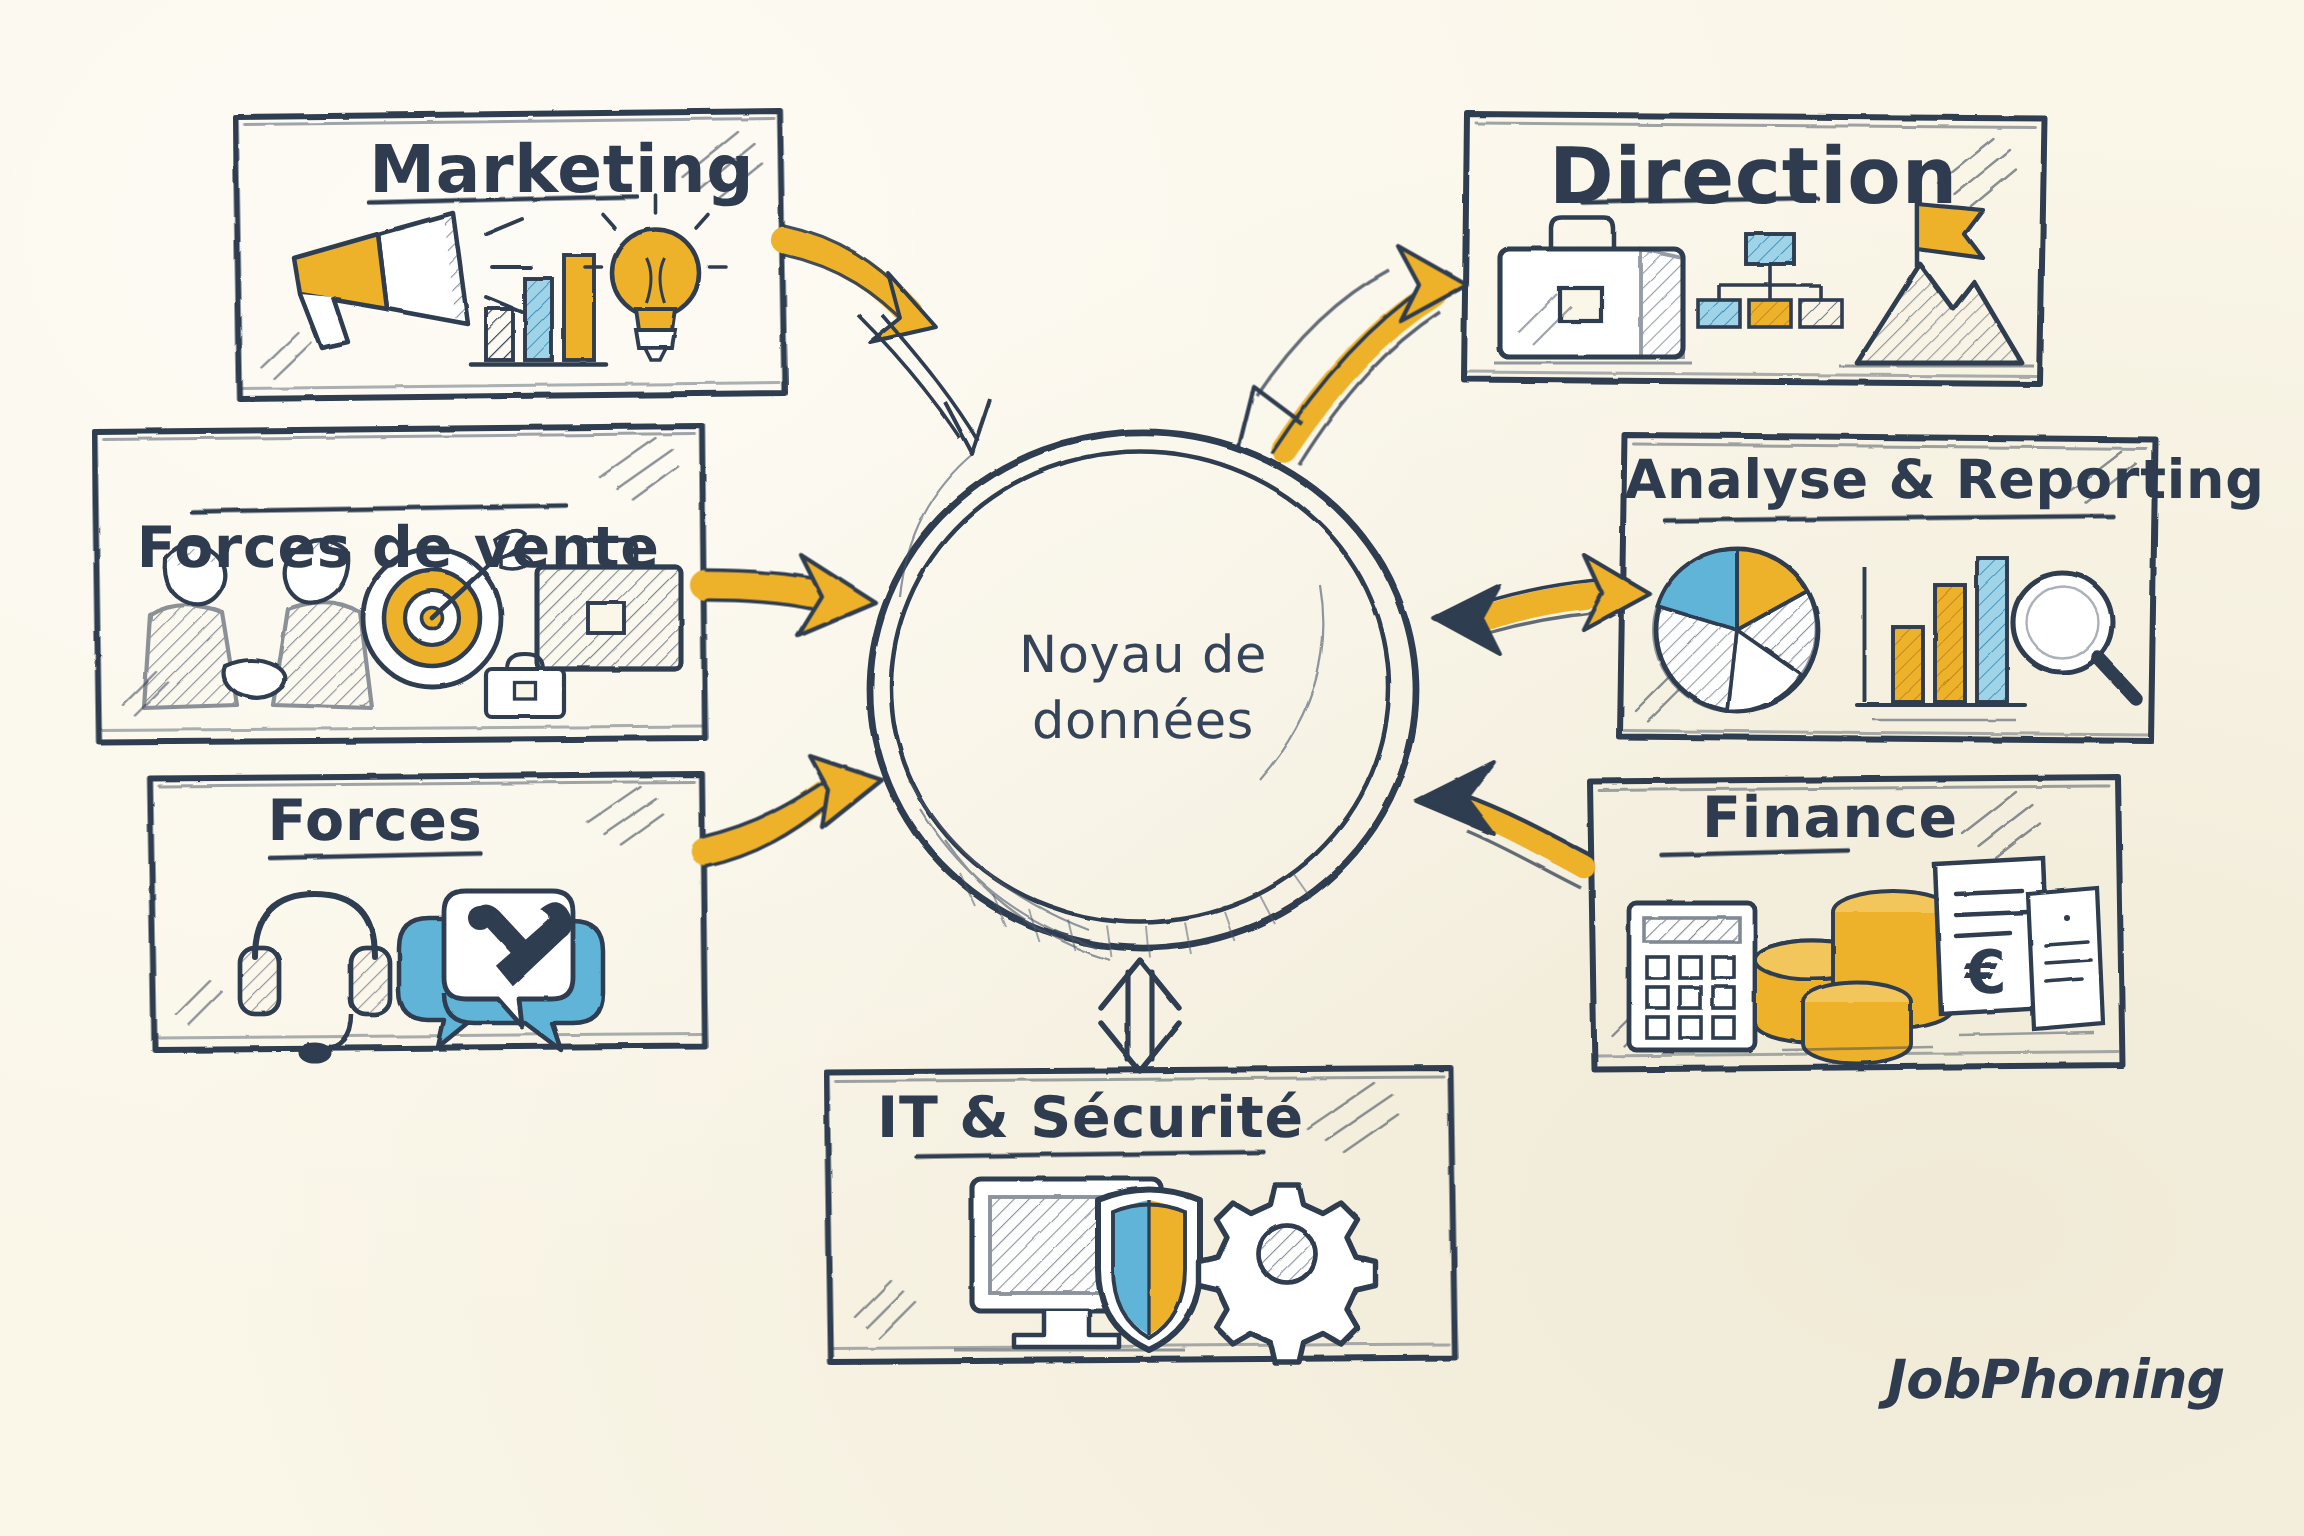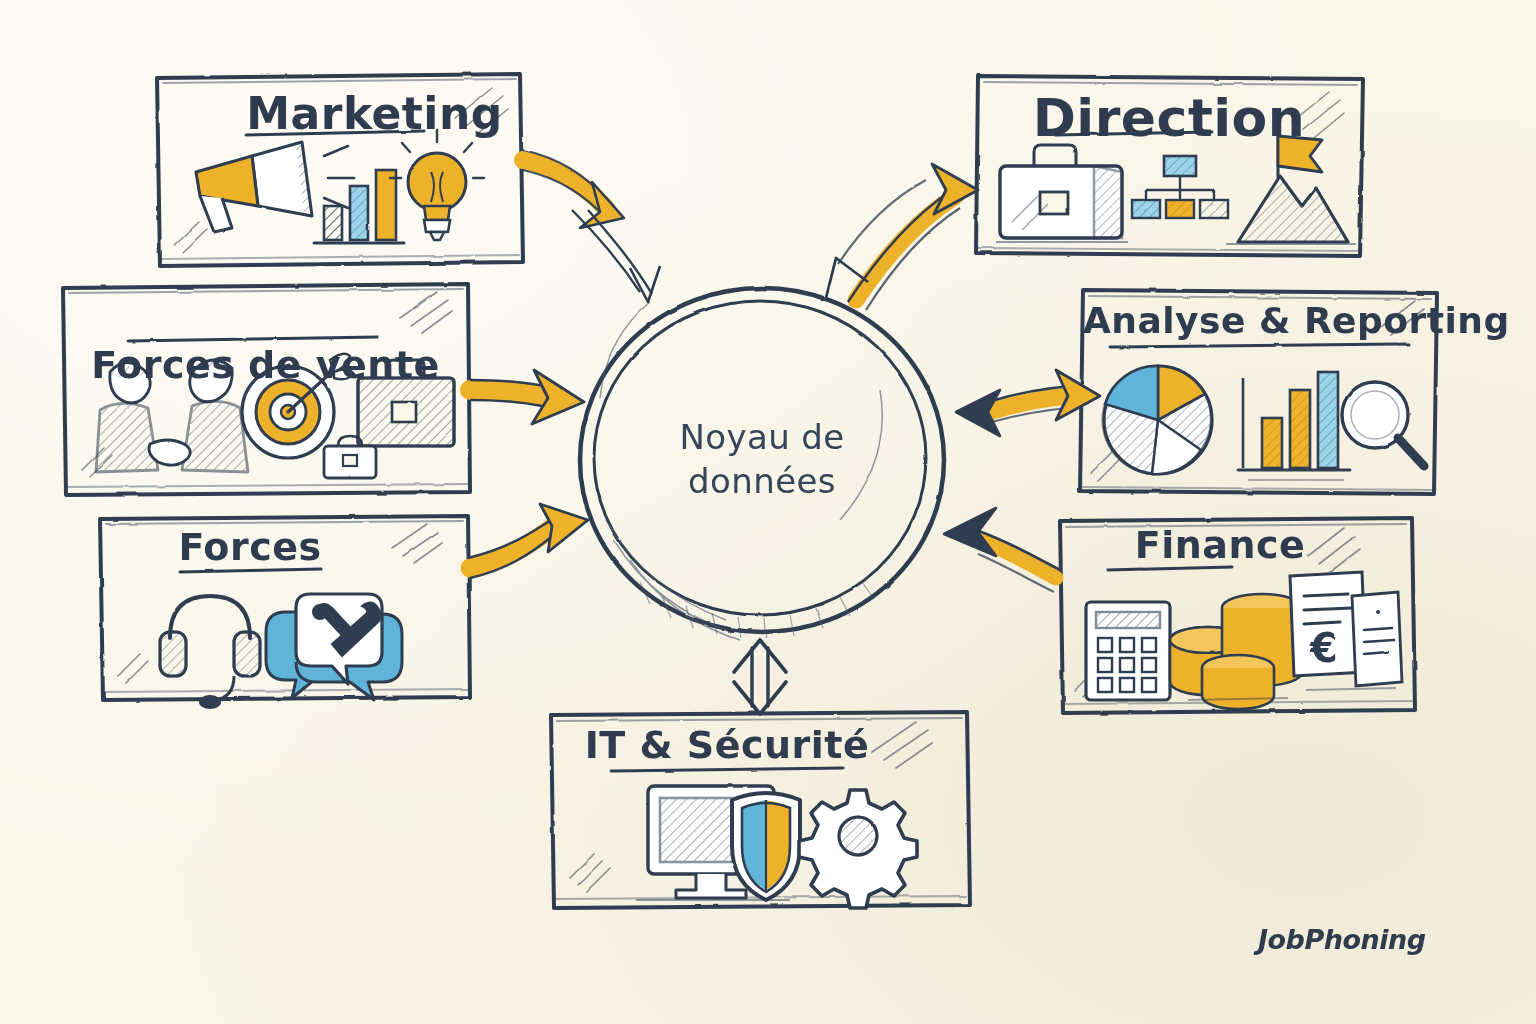--- a/index.html
+++ b/index.html
@@ -42,23 +42,22 @@
     font-weight: 500;
     line-height: 1.28;
     font-size: 34px;
     letter-spacing: .4px;
   }
   .logo {
     position: absolute;
     color: #2f3c4f;
     font-weight: 700;
     font-style: italic;
-    font-size: 27px;
+    font-size: 36px;
     letter-spacing: -.5px;
-    margin-top: 24px;
   }
 </style>
 </head>
 <body>
 
 <div id="paper"></div>
 
 <svg id="canvas" viewBox="0 0 1536 1024">
   <defs>
     <filter id="rough" x="-12%" y="-12%" width="124%" height="124%">

